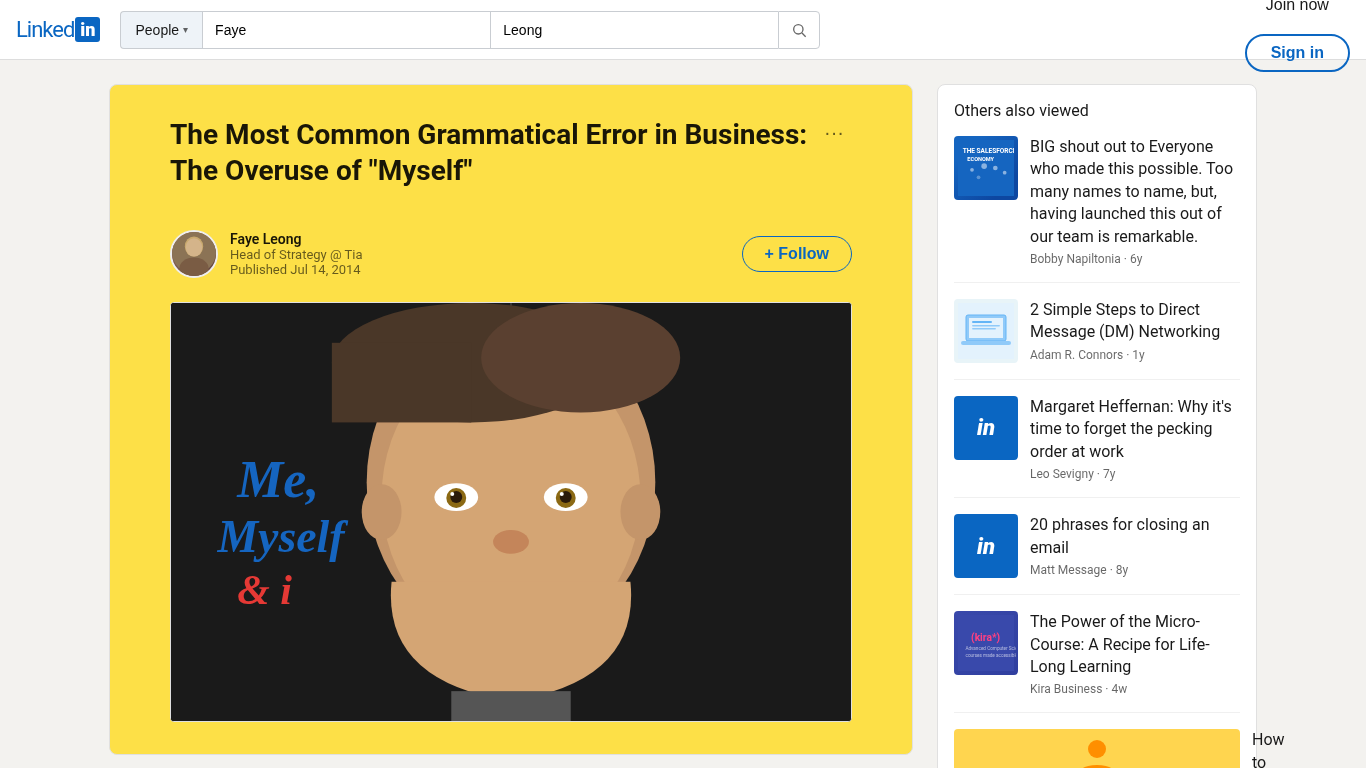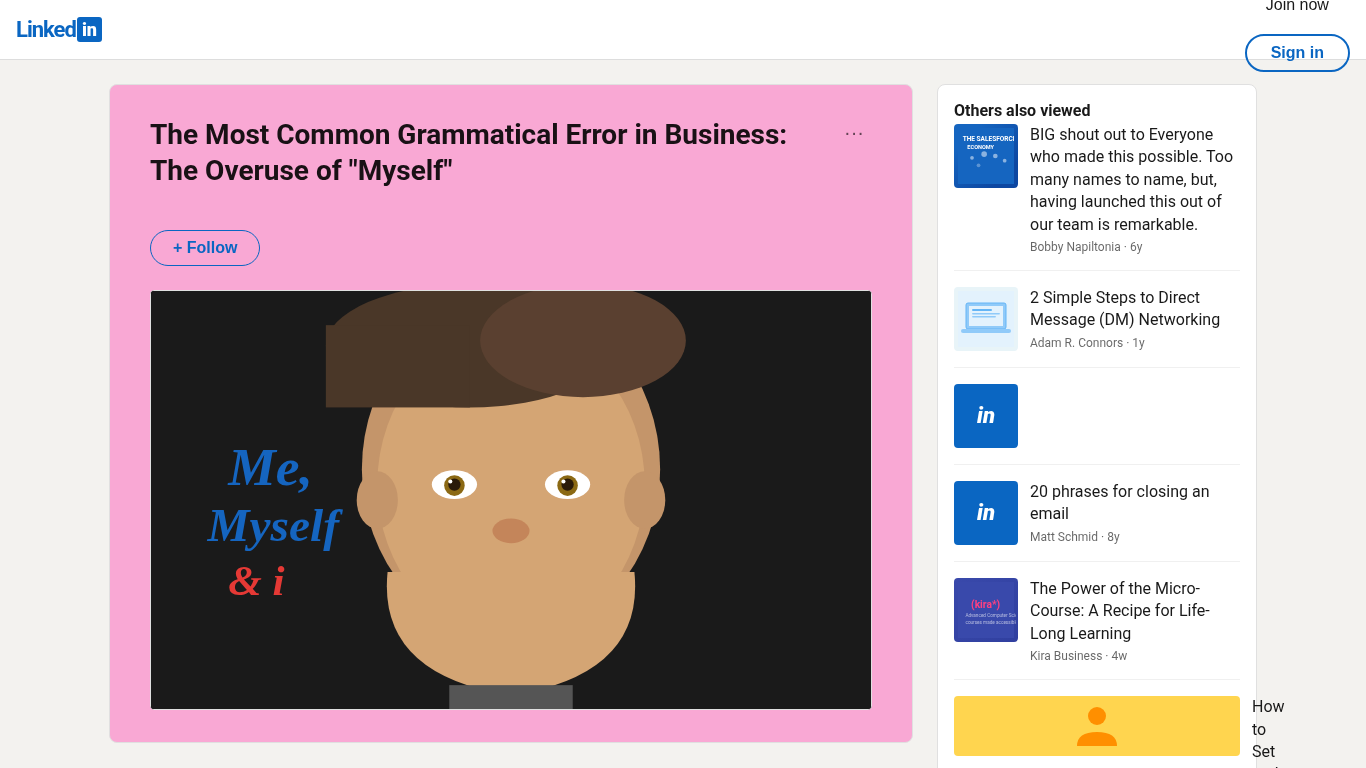--- a/index.html
+++ b/index.html
@@ -18,21 +18,21 @@
       top: 0;
       z-index: 100;
     }
     .logo-container {
       display: flex;
       align-items: center;
       margin-right: 8px;
     }
     .logo-text {
       font-size: 22px;
-      font-weight: 700;
+      font-weight: 400;
       color: #0a66c2;
       letter-spacing: -1px;
     }
     .logo-in-box {
       background: #0a66c2;
       color: #fff;
       font-weight: 900;
       font-size: 18px;
       padding: 2px 5px;
       border-radius: 3px;
@@ -136,23 +136,23 @@
       padding: 0 16px;
       gap: 24px;
     }
 
     
     .article-area {
       flex: 1;
       min-width: 0;
     }
     .article-card {
-      background: #f9a8d4;
+      background: #fde047;
       border-radius: 8px;
-      padding: 32px 40px;
+      padding: 32px 60px;
       border: 1px solid #e0e0e0;
     }
     .article-title {
       font-size: 28px;
       font-weight: 700;
       color: rgba(0,0,0,0.9);
       line-height: 1.3;
       margin-bottom: 24px;
     }
     .article-meta {
@@ -249,23 +249,23 @@
       flex-shrink: 0;
     }
     .sidebar-card {
       background: #fff;
       border-radius: 8px;
       border: 1px solid #e0e0e0;
       padding: 16px;
     }
     .sidebar-title {
       font-size: 16px;
-      font-weight: 700;
+      font-weight: 400;
       color: rgba(0,0,0,0.9);
-      margin-bottom: 4px;
+      margin-bottom: 16px;
     }
     .sidebar-item {
       display: flex;
       gap: 12px;
       margin-bottom: 16px;
       cursor: pointer;
       padding-bottom: 16px;
       border-bottom: 1px solid #f0f0f0;
     }
     .sidebar-item:last-child {
@@ -372,38 +372,70 @@
   </style>
 </head>
 <body>
 
 <header class="header">
   <div class="logo-container">
     <span class="logo-text">Linked</span>
       <span class="logo-in-box">in</span>
   </div>
 
+  <div class="search-container">
+    <button class="search-type-btn">
+      <span>People</span>
+      <span class="chevron">▾</span>
+    </button>
+    <input class="search-input-first" type="text" value="Faye" style="">
+    <input class="search-input-second" type="text" value="Leong" style="">
+    <button class="search-btn">
+      <svg class="search-icon-svg" viewBox="0 0 24 24">
+        <circle cx="11" cy="11" r="7"></circle>
+        <line x1="16.5" y1="16.5" x2="22" y2="22"></line>
+      </svg>
+    </button>
+  </div>
 
   <div class="header-actions">
     <button class="join-now-btn">Join now</button>
     <button class="sign-in-btn">Sign in</button>
   </div>
 </header>
 
 <div class="main-layout">
 
   <div class="article-area">
     <div class="article-card">
 
       <div class="article-top-meta">
         <h1 class="article-title">The Most Common Grammatical Error in Business: The Overuse of "Myself"</h1>
         <button class="more-btn">···</button>
       </div>
 
       <div class="article-meta">
+        <div class="author-info">
+          <div class="author-avatar">
+            <div class="avatar-placeholder">
+
+              <svg width="48" height="48" viewBox="0 0 48 48">
+                <rect width="48" height="48" fill="#8B7355" rx="24"></rect>
+                <ellipse cx="24" cy="18" rx="10" ry="11" fill="#c9a96e"></ellipse>
+                <ellipse cx="24" cy="42" rx="16" ry="12" fill="#7a5c44"></ellipse>
+                <ellipse cx="24" cy="19" rx="9" ry="10" fill="#d4b48a"></ellipse>
+              </svg>
+            </div>
+          </div>
+          <div class="author-details">
+            <div class="author-name">Faye Leong</div>
+            <div class="author-title">Head of Strategy @ Tia</div>
+            <div class="publish-date">Published Jul 14, 2014</div>
+          </div>
+        </div>
         <button class="follow-btn">+ Follow</button>
       </div>
 
       <div class="article-image-container">
         <div class="article-image-bg">
 
           <svg width="100%" height="100%" viewBox="0 0 700 420" preserveAspectRatio="xMidYMid slice">
 
             <rect width="700" height="420" fill="#1a1a1a"></rect>
 
@@ -504,30 +536,38 @@
             <span> · </span>
             <span>1y</span>
           </div>
         </div>
       </div>
 
       <div class="sidebar-item">
         <div class="sidebar-thumb thumb-linkedin-blue">
           <div class="thumb-linkedin-in">in</div>
         </div>
+        <div class="sidebar-item-content">
+          <div class="sidebar-item-title">Margaret Heffernan: Why it's time to forget the pecking order at work</div>
+          <div class="sidebar-item-meta">
+            <span>Leo Sevigny</span>
+            <span> · </span>
+            <span>7y</span>
+          </div>
+        </div>
       </div>
 
       <div class="sidebar-item">
         <div class="sidebar-thumb thumb-linkedin-blue">
           <div class="thumb-linkedin-in">in</div>
         </div>
         <div class="sidebar-item-content">
           <div class="sidebar-item-title">20 phrases for closing an email</div>
           <div class="sidebar-item-meta">
-            <span>Matt Schmid</span>
+            <span>Matt Message</span>
             <span> · </span>
             <span>8y</span>
           </div>
         </div>
       </div>
 
       <div class="sidebar-item">
         <div class="sidebar-thumb thumb-kira">
           <div class="thumb-kira-content">
             <svg width="60" height="60" viewBox="0 0 60 60">

